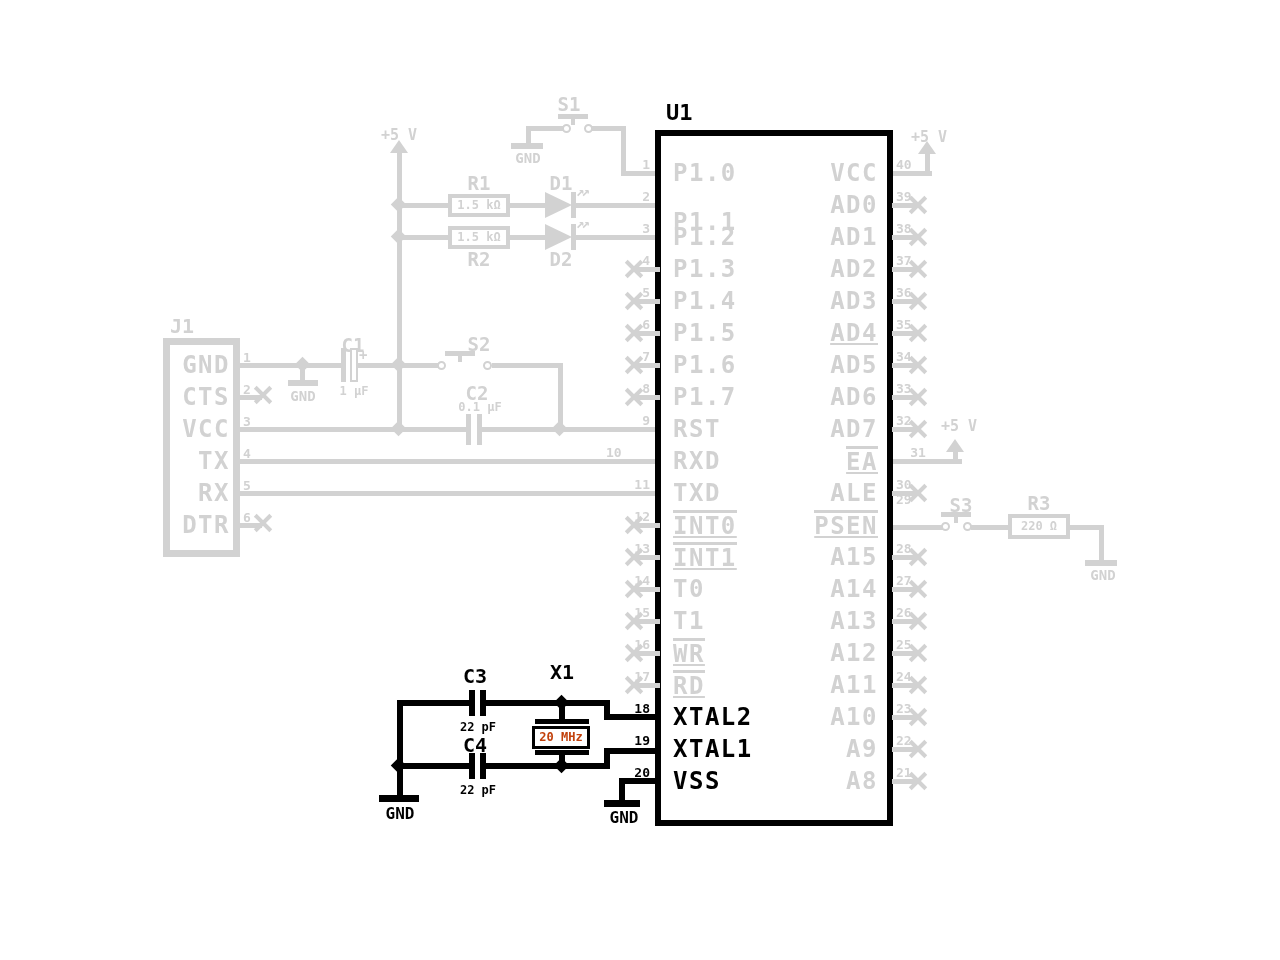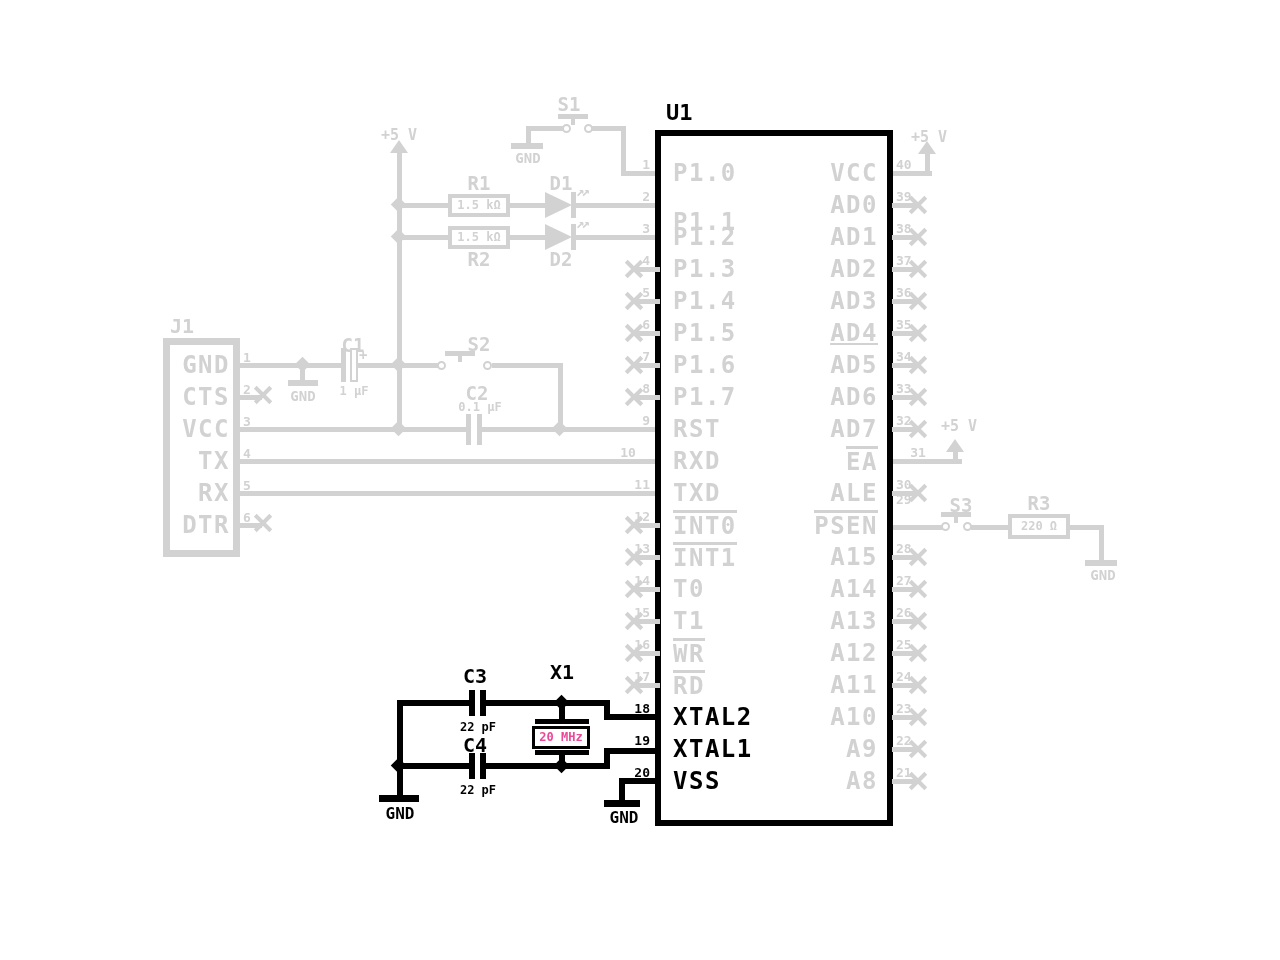--- a/index.html
+++ b/index.html
@@ -21,26 +21,26 @@
   .rbox{position:absolute;border:4px solid #d2d2d2;background:#fff;box-sizing:border-box;color:#d2d2d2;
         font-size:12px;text-align:center;}
   .uparrow{position:absolute;width:0;height:0;border-left:9px solid transparent;border-right:9px solid transparent;border-bottom:13px solid #d2d2d2;}
   .gbar{position:absolute;background:#d2d2d2;}
   .bbar{position:absolute;background:#000;}
   .tri{position:absolute;width:0;height:0;border-top:13px solid transparent;border-bottom:13px solid transparent;border-left:27px solid #d2d2d2;}
   .ledarr{position:absolute;color:#d2d2d2;font-size:14px;letter-spacing:-3px;}
   .chip{position:absolute;left:655px;top:130px;width:238px;height:696px;border:6px solid #000;background:#fff;box-sizing:border-box;}
   .j1box{position:absolute;left:163px;top:338px;width:77px;height:219px;border:7px solid #d2d2d2;background:#fff;box-sizing:border-box;}
   .xtalbox{position:absolute;left:532px;top:726px;width:58px;height:23px;border:3px solid #000;background:#fff;box-sizing:border-box;
-           color:#ec4899;font-size:12px;text-align:center;line-height:17px;}
+           color:#c2410c;font-size:12px;text-align:center;line-height:17px;}
   .pinlbl{position:absolute;font-size:24px;line-height:30px;letter-spacing:1.5px;color:#d2d2d2;white-space:nowrap;}
   .pinlbl.bk{color:#000;}
   .pinnum{position:absolute;font-size:13px;line-height:13px;color:#d2d2d2;}
   .pinnum.bk{color:#000;}
-  .ov{display:inline-block;border-top:3px solid currentColor;line-height:26px;}
+  .ov{display:inline-block;border-top:3px solid currentColor;line-height:26px;text-decoration:underline;}
   .partlbl{position:absolute;left:710px;top:832px;width:176px;text-align:center;font-size:24px;letter-spacing:1px;color:#1b1b38;}
 </style>
 </head>
 <body>
 
 <div id="canvas">
 
   <div class="wire" style="left:528px;top:126px;width:38px;height:5px"></div>
   <div class="wire" style="left:526px;top:126px;width:5px;height:20px"></div>
   <div class="wire" style="left:590px;top:126px;width:36px;height:5px"></div>
@@ -218,21 +218,21 @@
       <div class="pinnum" style="left:606px;top:350px;width:44px;text-align:right;">7</div>
       <div class="wire" style="left:632px;top:363px;width:28px;height:5px;"></div>
       <div class="ncx" style="left:624px;top:355px;"></div>
       <div class="pinlbl" style="left:673px;top:382px;">P1.7</div>
       <div class="pinnum" style="left:606px;top:382px;width:44px;text-align:right;">8</div>
       <div class="wire" style="left:632px;top:395px;width:28px;height:5px;"></div>
       <div class="ncx" style="left:624px;top:387px;"></div>
       <div class="pinlbl" style="left:673px;top:414px;">RST</div>
       <div class="pinnum" style="left:606px;top:414px;width:44px;text-align:right;">9</div>
       <div class="pinlbl" style="left:673px;top:446px;">RXD</div>
-      <div class="pinnum" style="left:606px;top:446px;width:44px;text-align:center;">10</div>
+      <div class="pinnum" style="left:606px;top:446px;width:44px;text-align:left;">10</div>
       <div class="pinlbl" style="left:673px;top:478px;">TXD</div>
       <div class="pinnum" style="left:606px;top:478px;width:44px;text-align:right;">11</div>
       <div class="pinlbl" style="left:673px;top:510px;"><span class="ov">INT0</span></div>
       <div class="pinnum" style="left:606px;top:510px;width:44px;text-align:right;">12</div>
       <div class="wire" style="left:632px;top:523px;width:28px;height:5px;"></div>
       <div class="ncx" style="left:624px;top:515px;"></div>
       <div class="pinlbl" style="left:673px;top:542px;"><span class="ov">INT1</span></div>
       <div class="pinnum" style="left:606px;top:542px;width:44px;text-align:right;">13</div>
       <div class="wire" style="left:632px;top:555px;width:28px;height:5px;"></div>
       <div class="ncx" style="left:624px;top:547px;"></div>

